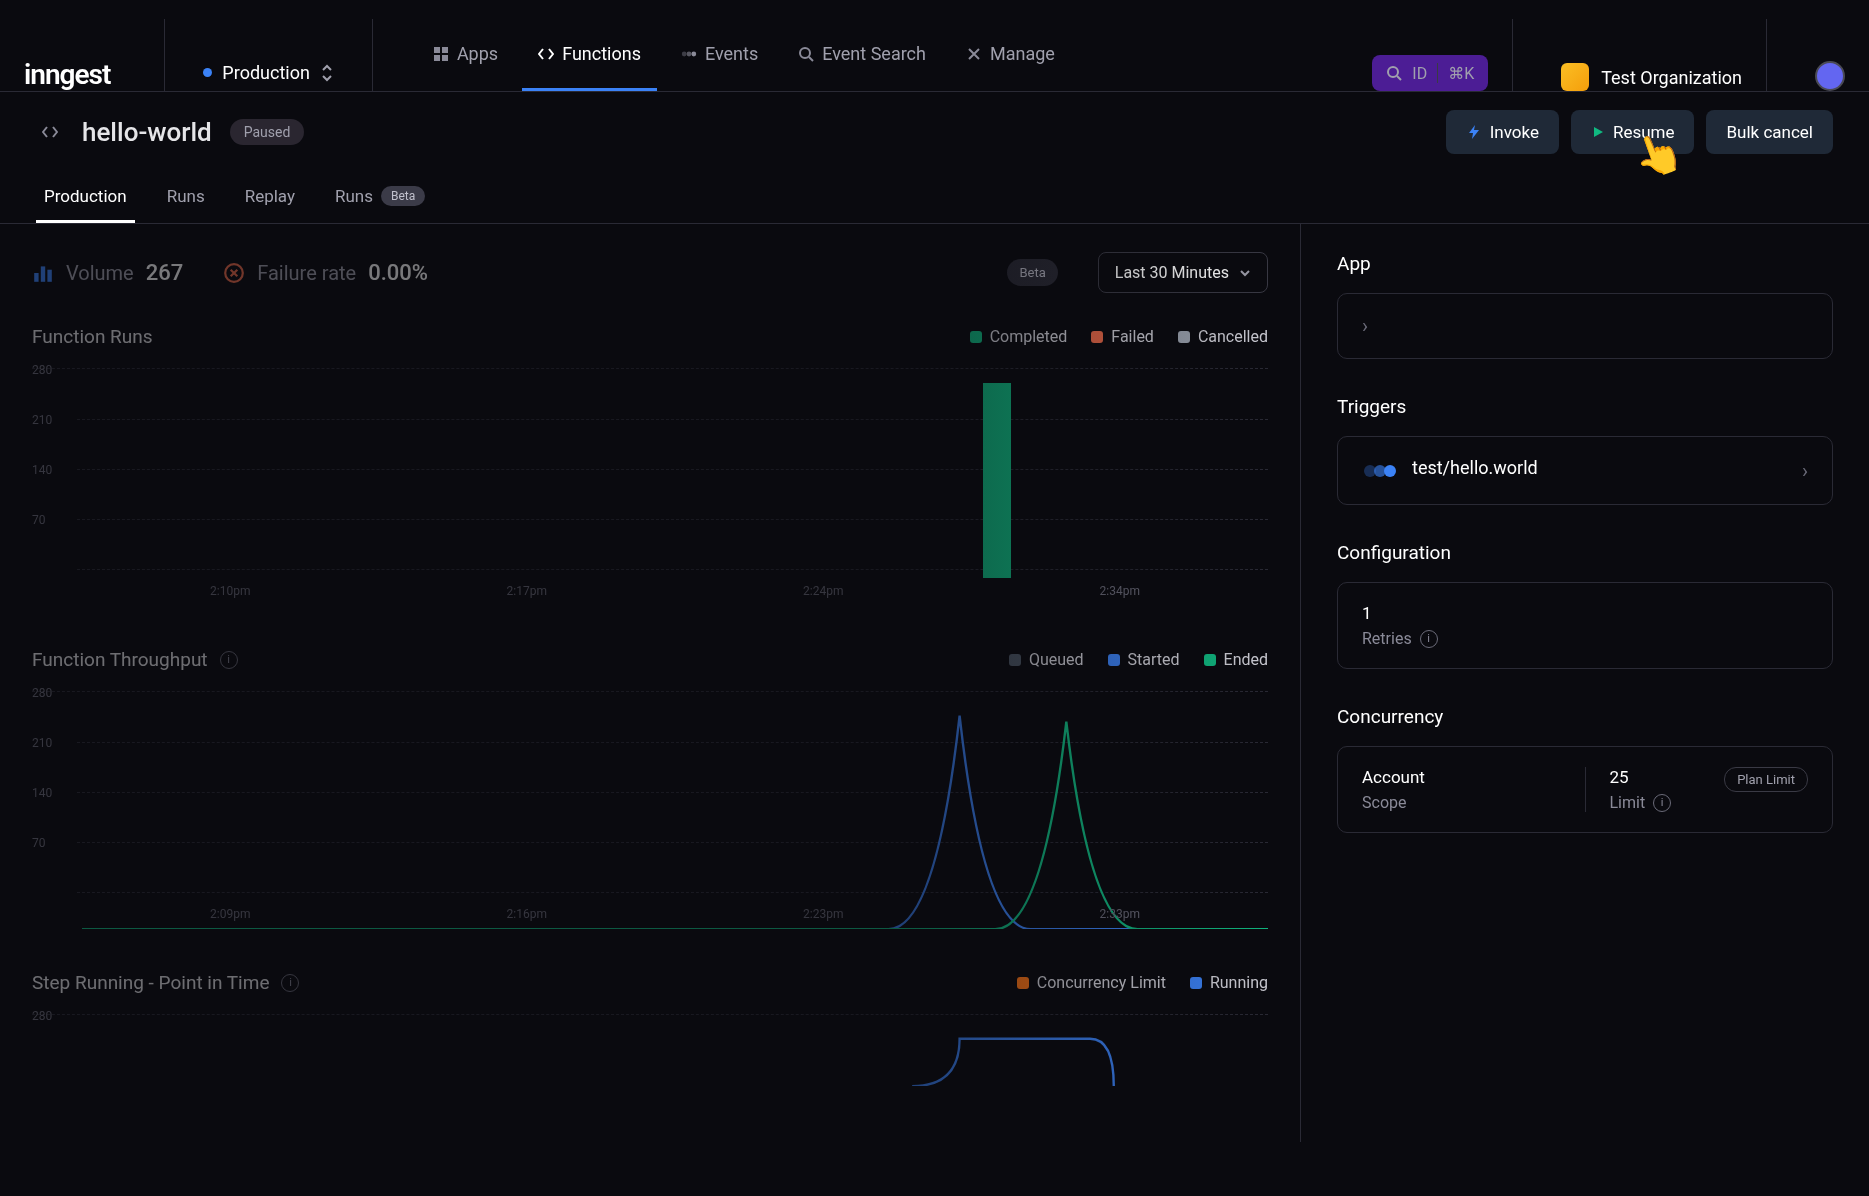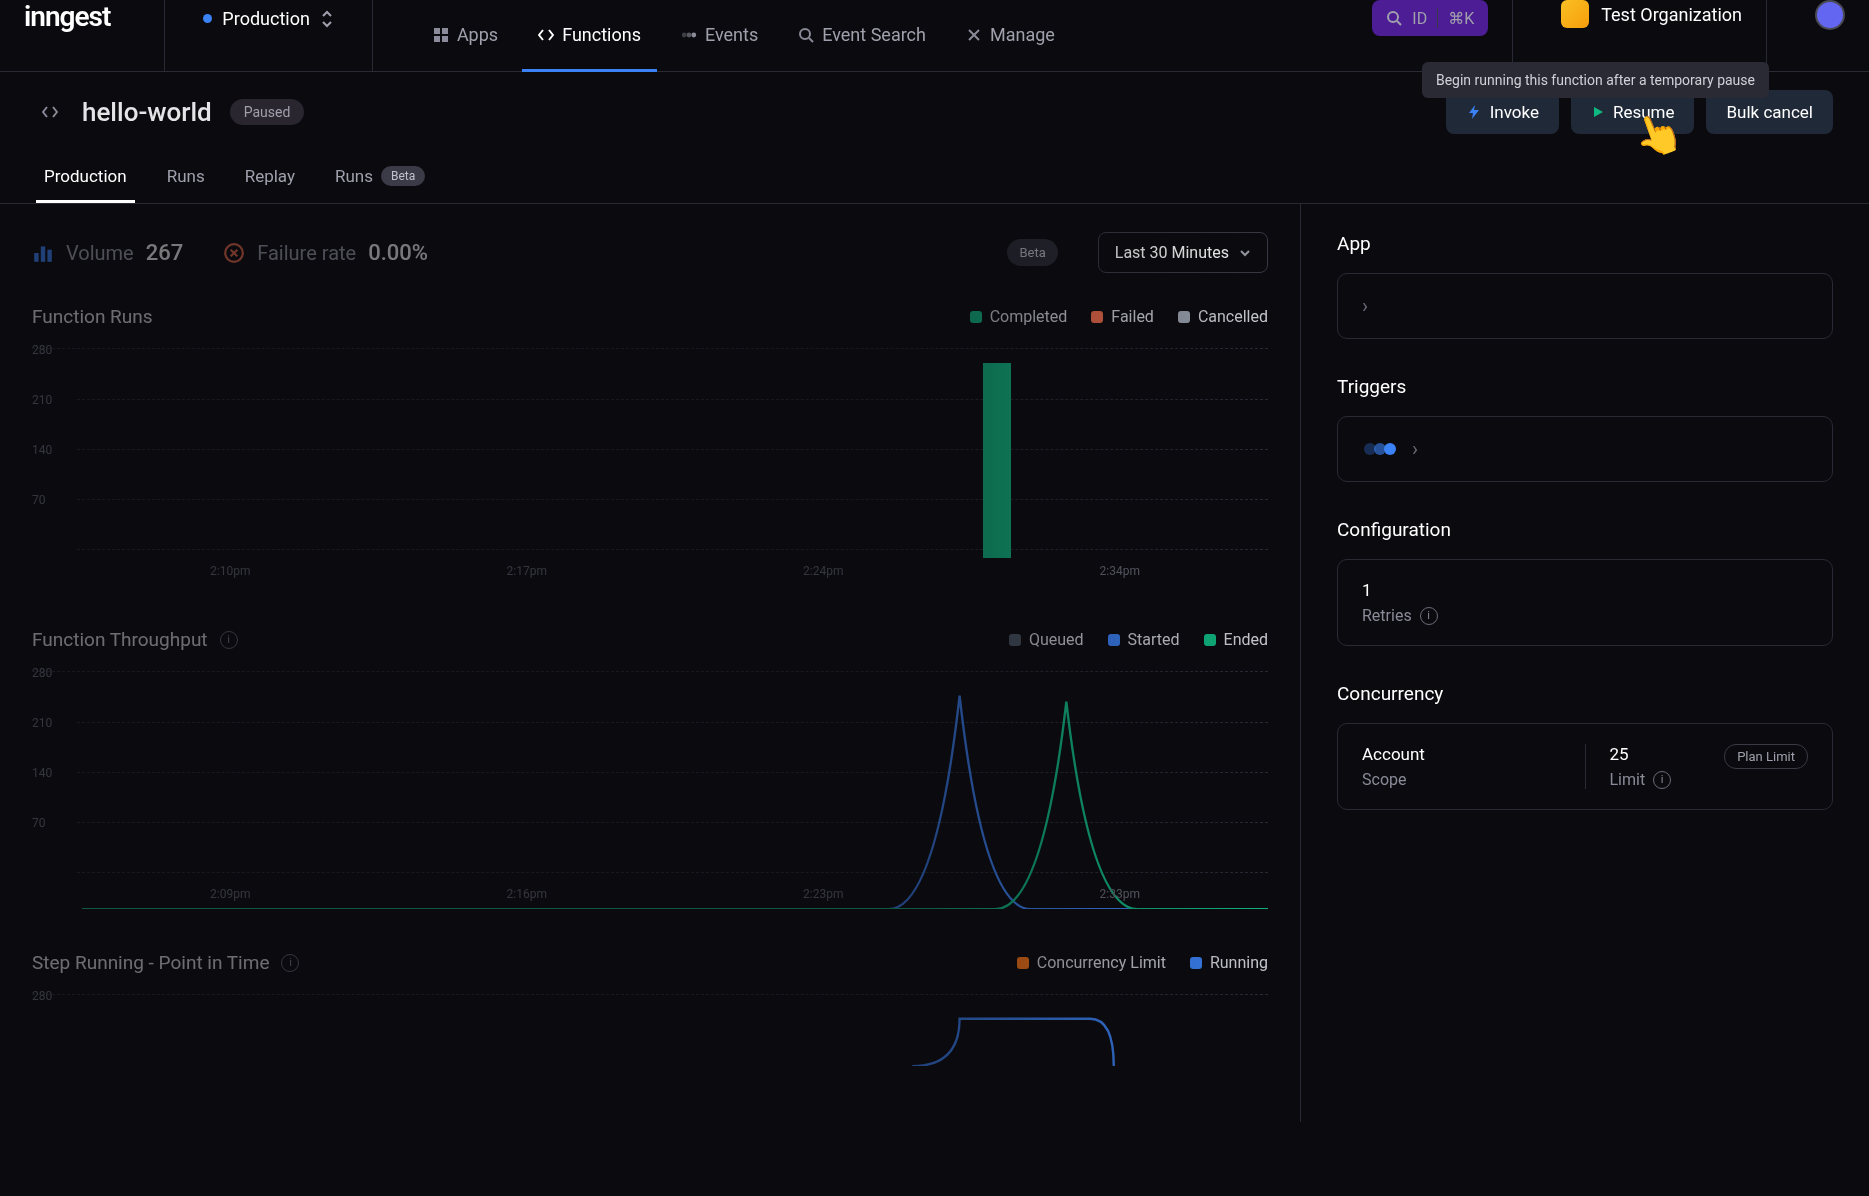--- a/index.html
+++ b/index.html
@@ -9,22 +9,22 @@
   color: #e5e5e8;
   width: 1869px;
   height: 1196px;
   overflow: hidden;
   font-size: 14px;
 }
 
 
 .topnav {
   display: flex;
-  align-items: flex-start;
-  height: 72px;
+  align-items: flex-end;
+  height: 92px;
   border-bottom: 1px solid #2a2a35;
   padding: 0 24px;
 }
 .logo {
   font-size: 28px;
   font-weight: 600;
   letter-spacing: -1px;
   color: #fff;
   margin-right: 30px;
 }
@@ -351,21 +351,20 @@
     <div class="btn">
       <svg width="14" height="14" viewBox="0 0 14 14" fill="#10b981">
           <path d="M3 2l9 5-9 5z"></path>
         </svg>
       <span>Resume</span>
     </div>
     <div class="btn">
       <span>Bulk cancel</span>
     </div>
   </div>
-  <div class="tooltip">Begin running this function after a temporary pause</div>
   <div class="cursor-hand">👆</div>
 </div>
 
 <div class="tabs">
   <div class="tab active">Production</div>
   <div class="tab">Runs</div>
   <div class="tab">Replay</div>
   <div class="tab">
     <span>Runs</span>
     <span class="beta-pill">Beta</span>
@@ -525,20 +524,23 @@
 
     <div class="section-title">Triggers</div>
     <div class="card">
       <span class="trigger-icon">
         <svg width="36" height="20" viewBox="0 0 36 20">
             <circle cx="8" cy="10" r="6" fill="#3b82f6" opacity="0.3"></circle>
             <circle cx="18" cy="10" r="6" fill="#3b82f6" opacity="0.6"></circle>
             <circle cx="28" cy="10" r="6" fill="#3b82f6"></circle>
           </svg>
       </span>
+      <div class="card-main">
+        <div class="card-title">test/hello.world</div>
+      </div>
       <span class="chev">›</span>
     </div>
 
     <div class="section-title">Configuration</div>
     <div class="config-grid">
       <div class="config-cell">
         <div class="config-val">1</div>
         <div class="config-label">
           <span>Retries</span>
           <span class="info-icon">i</span>

